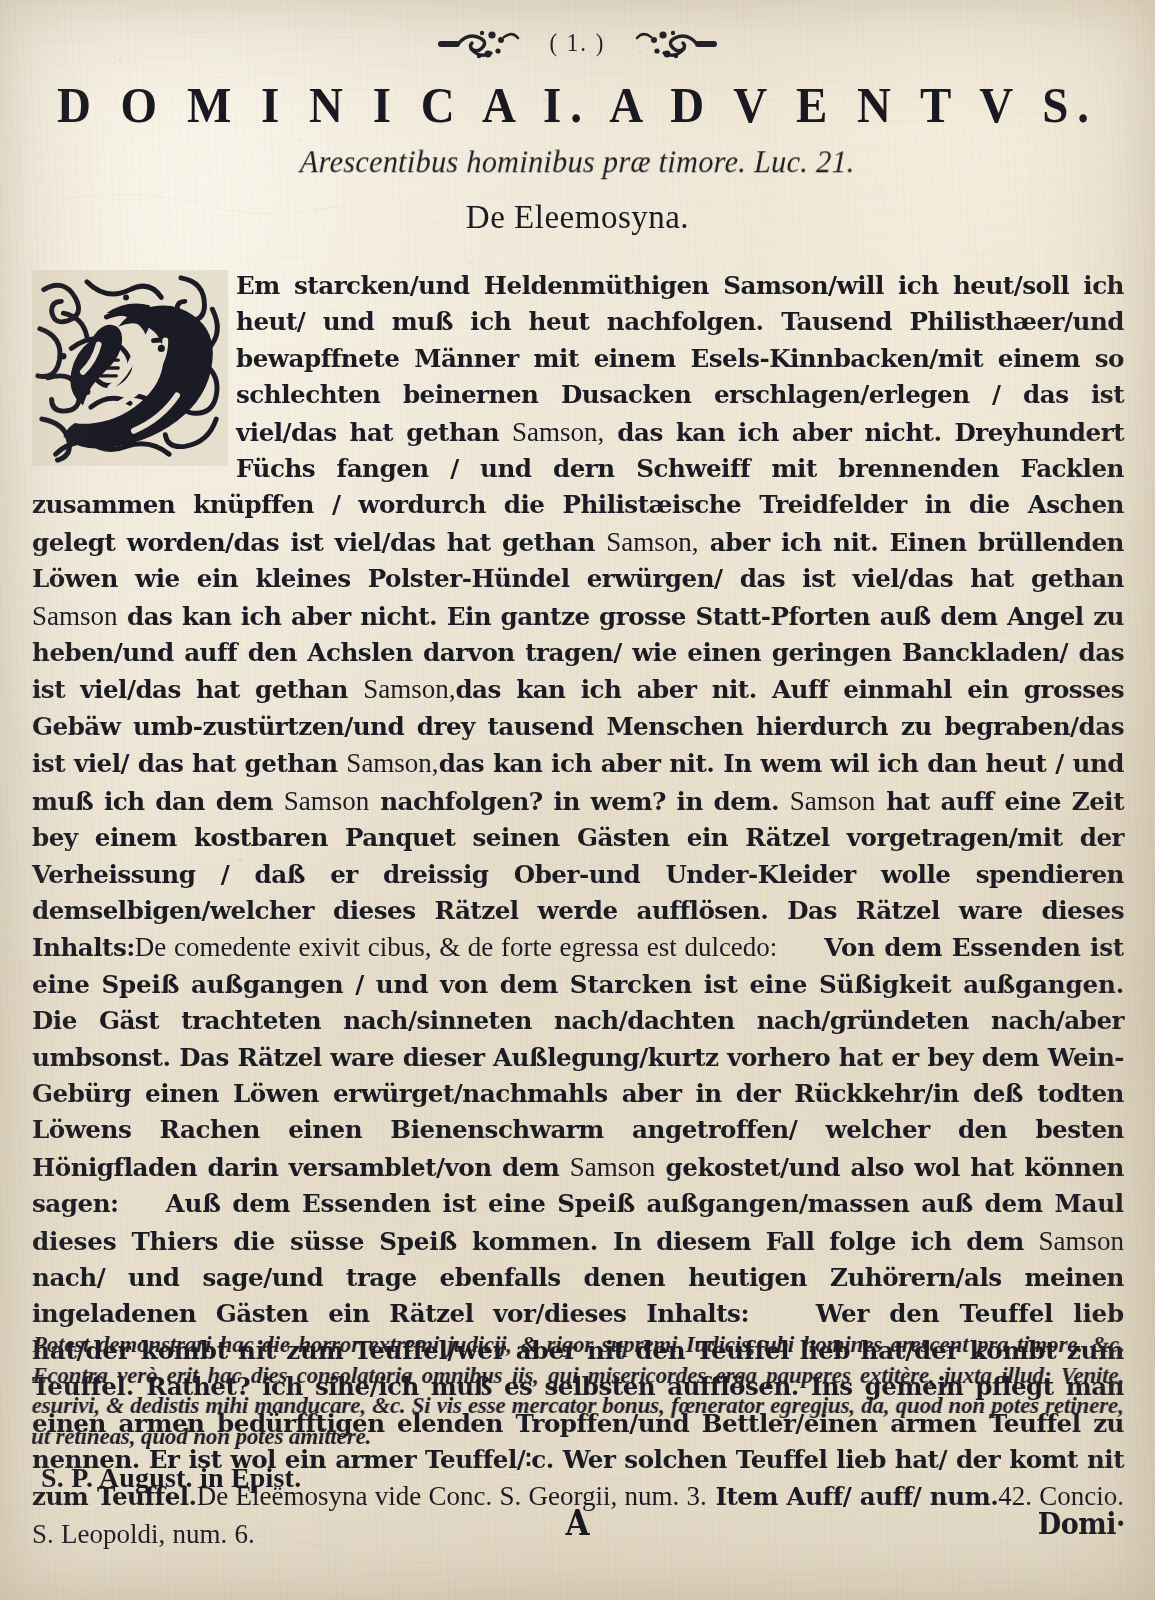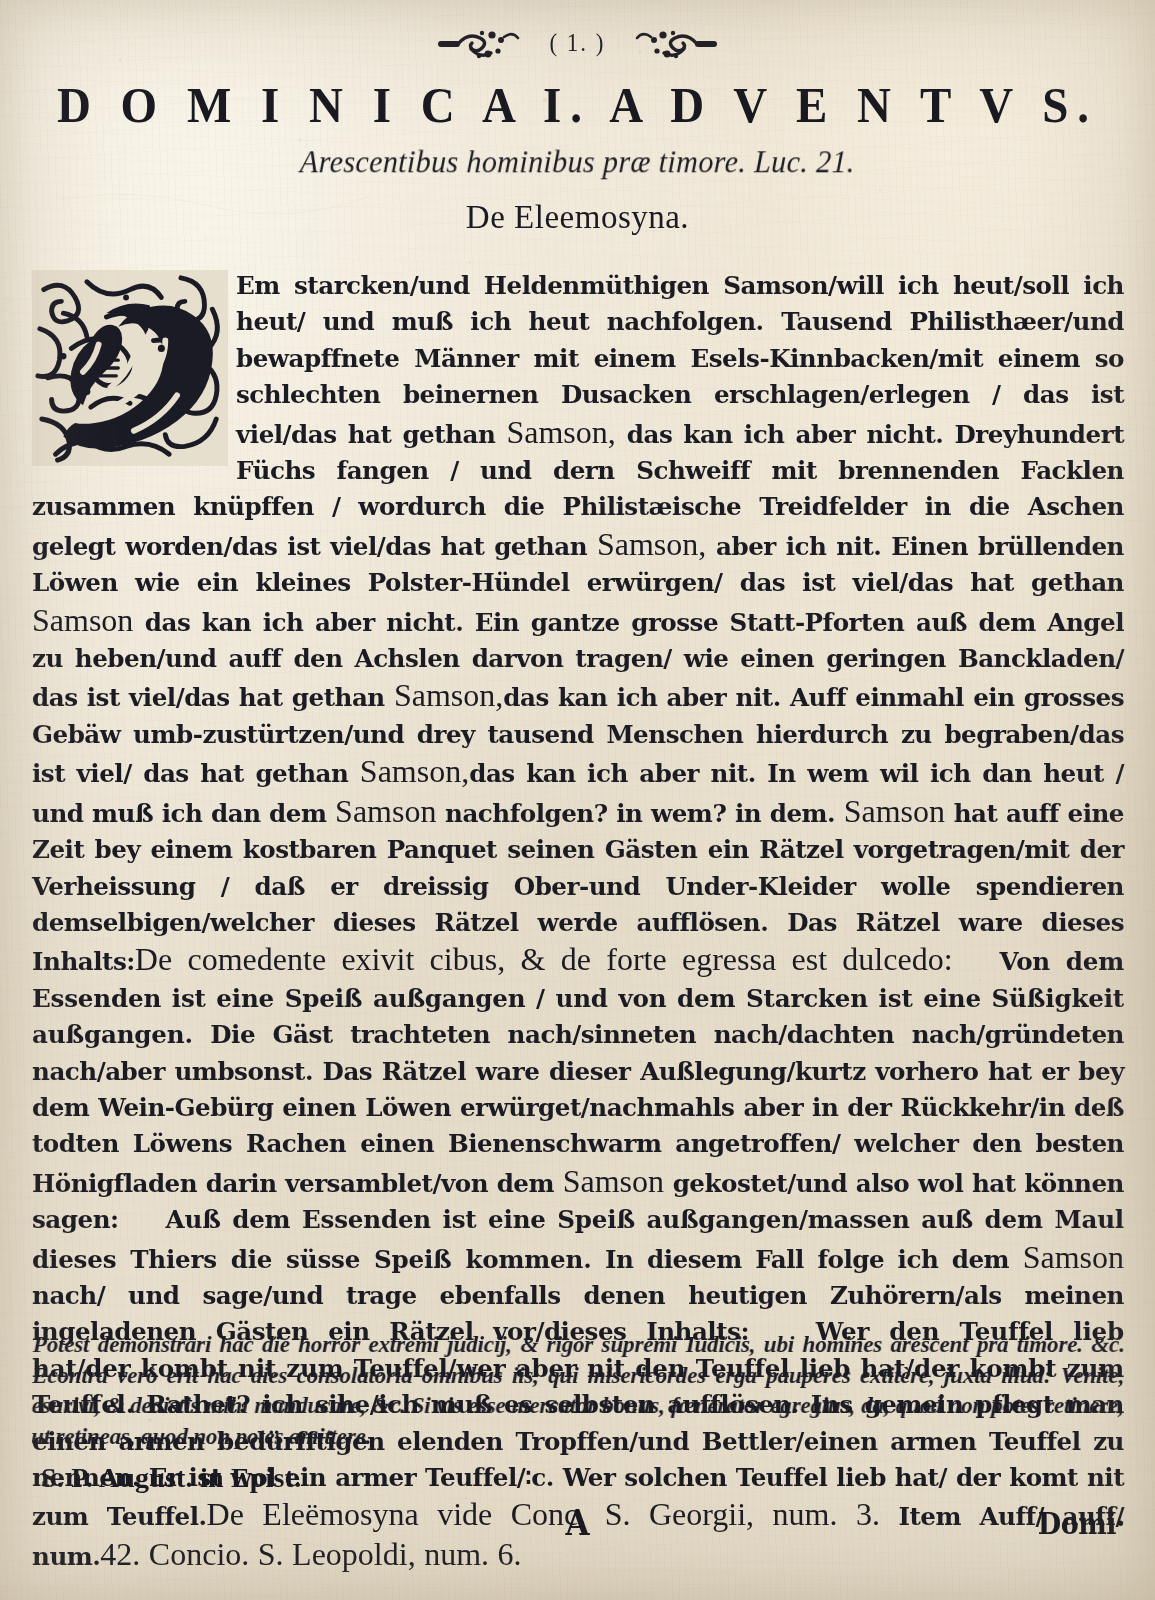--- a/index.html
+++ b/index.html
@@ -82,21 +82,21 @@
     text-align:justify;
     text-justify:inter-word;
     letter-spacing:-0.5px;
     color:#1b1b24;
     word-spacing:.5px;
   }
   #para .seg{ }
   .rom{
     font-family:"Liberation Serif", serif;
     font-weight:400;
-    font-size:32px;
+    font-size:27px;
     letter-spacing:0px;
   }
   .heavy{ font-weight:800; letter-spacing:-0.2px;margin-left:47px; }
 
   
   #initial{
     float:left;
     width:196px;height:196px;
     margin:2px 8px 0 0;
     shape-outside:inset(0);

